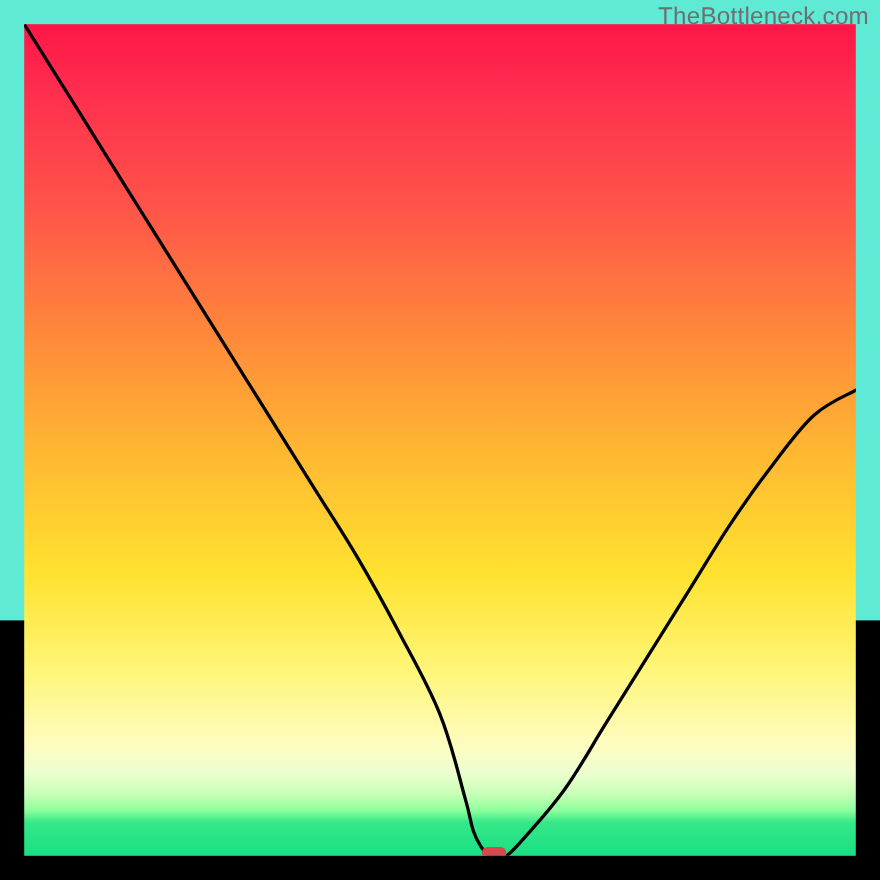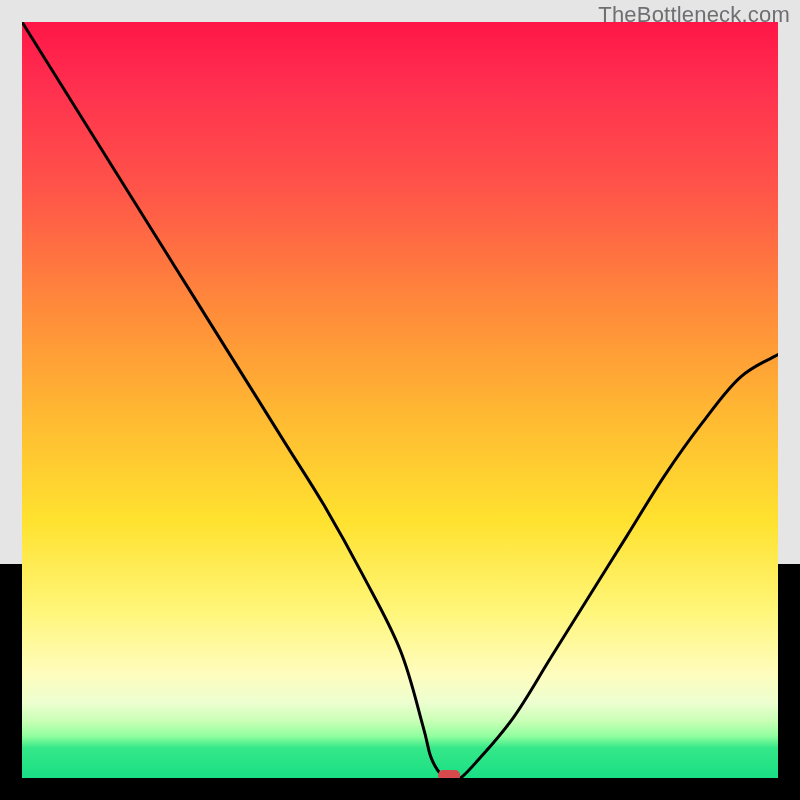--- a/index.html
+++ b/index.html
@@ -10,21 +10,21 @@
     background: #000;
     overflow: hidden;
     font-family: Arial, Helvetica, sans-serif;
   }
   .frame {
     position: absolute;
     left: 0;
     top: 0;
     width: 800px;
     height: 564px;
-    background: #e5e5e5;
+    background: #5eead4;
   }
   .plot {
     position: absolute;
     left: 22px;
     top: 22px;
     width: 756px;
     height: 756px;
     
     background: linear-gradient(
       to bottom,

